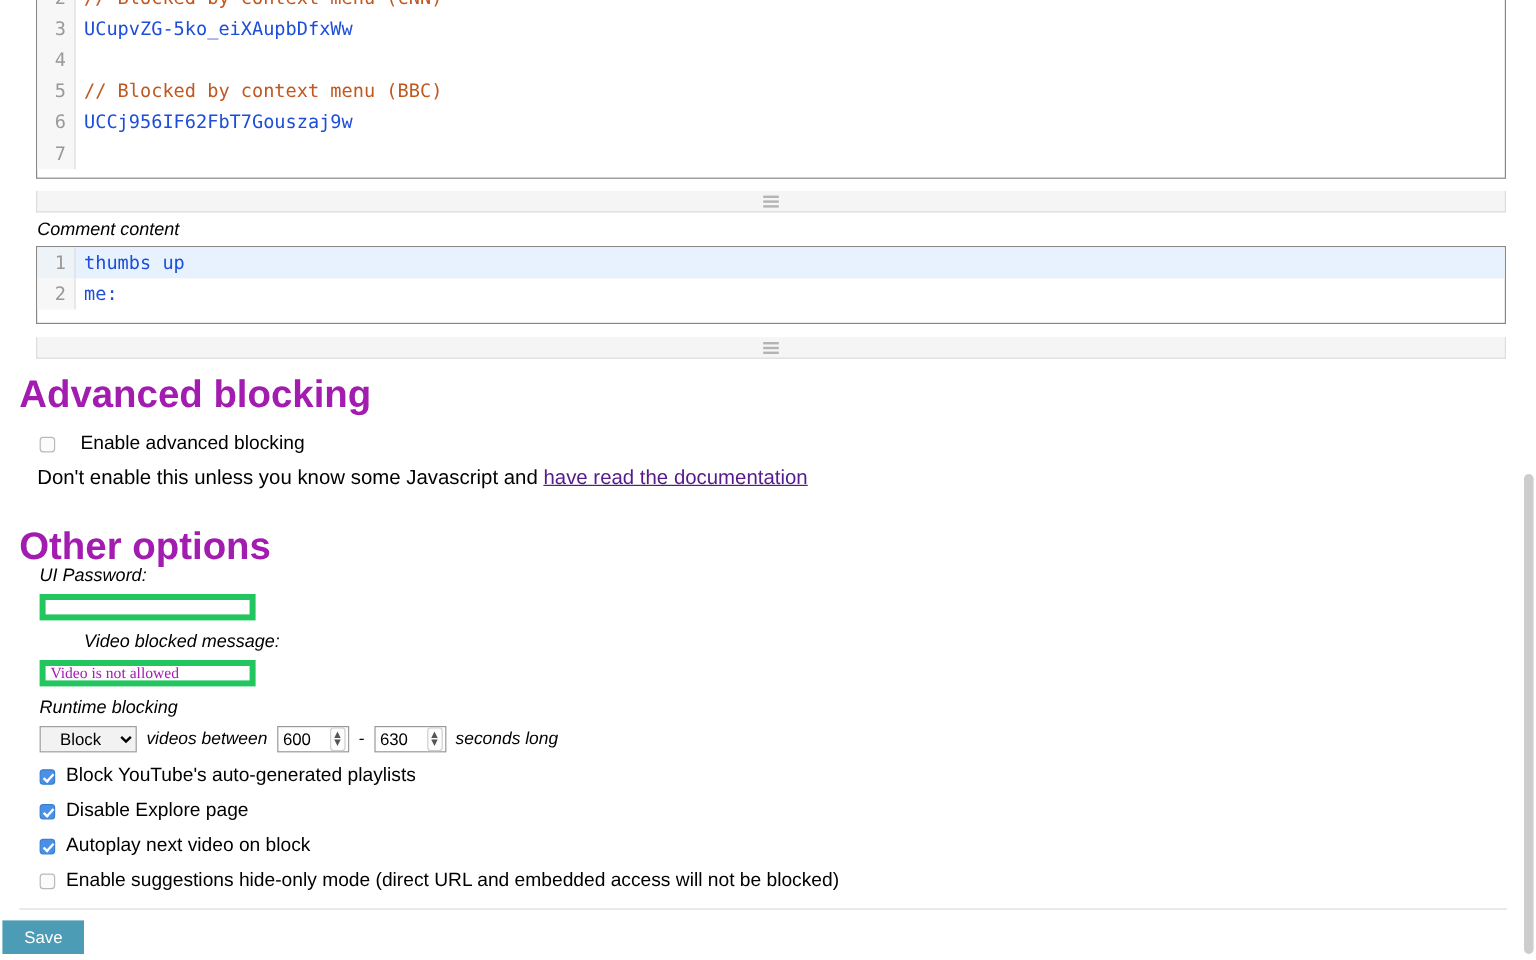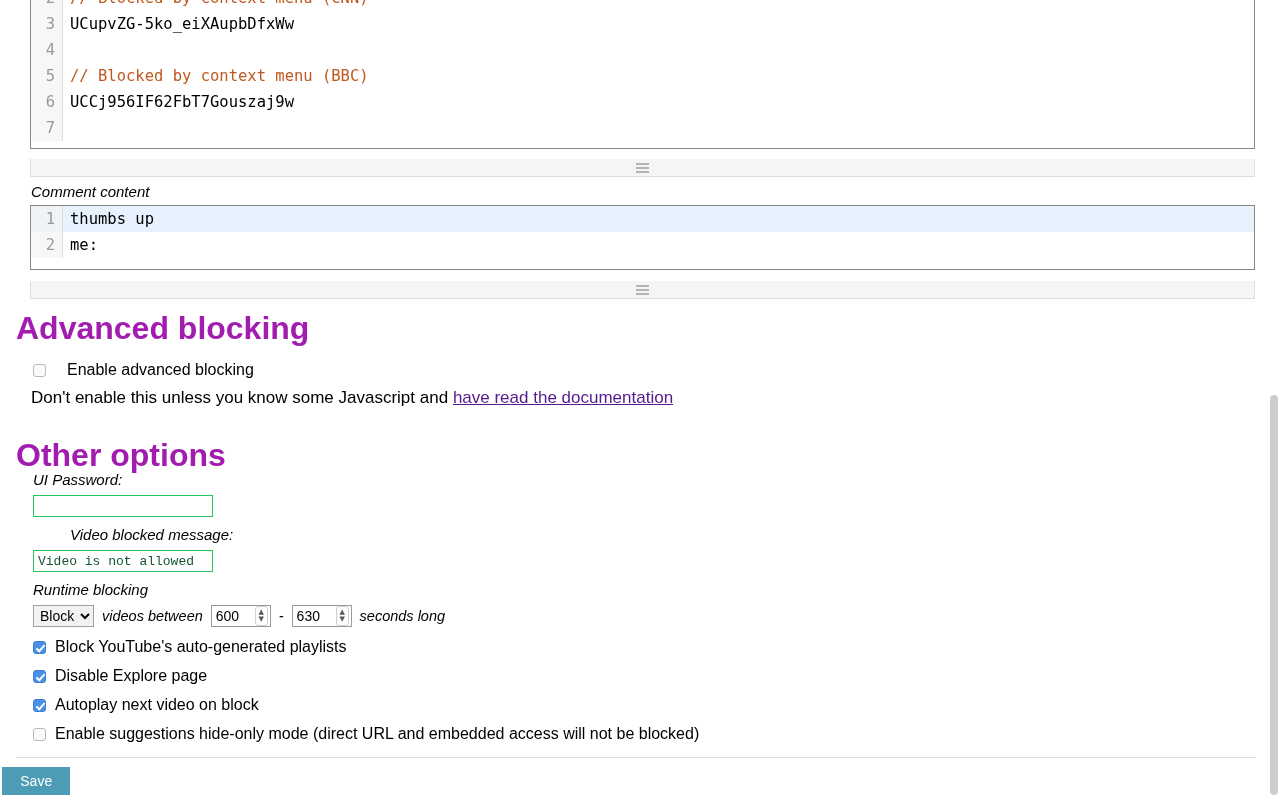--- a/index.html
+++ b/index.html
@@ -47,21 +47,21 @@
     color: #999999;
     background: #f7f7f7;
     border-right: 1px solid #dddddd;
     height: 26px;
     font-family: "DejaVu Sans Mono", "Liberation Mono", monospace;
     font-size: 15.5px;
     line-height: 26px;
     user-select: none;
   }
   .cm-line.active .cm-gutter { background: #eef3f8; }
-  .cm-text { padding-left: 7px; color: #000000; }
+  .cm-text { padding-left: 7px; color: #1d4ed8; }
   .cm-comment { color: #c0581f; }
 
   
   .resize-bar {
     height: 18px;
     background: #f5f5f5;
     border-left: 1px solid #dddddd;
     border-right: 1px solid #dddddd;
     border-bottom: 1px solid #dddddd;
     display: flex;
@@ -121,35 +121,35 @@
   .desc {
     font-size: 17px;
     color: #000;
   }
   a.doclink {
     color: #551a8b;
     text-decoration: underline;
   }
 
   input.txt {
-    border: 1px solid #22c55e;
+    border: 5px solid #22c55e;
     background: #fff;
-    font-family: Liberation Mono, monospace;
+    font-family: Liberation Serif, serif;
     font-size: 13px;
-    color: #14532d;
+    color: #a21caf;
     padding: 2px 4px;
     outline: none;
   }
 
   select.sel {
     font-family: "Liberation Sans", sans-serif;
     font-size: 14px;
     border: 1px solid #a0a0a0;
     background: #f2f2f2;
-    padding: 1px 2px;
+    padding: 1px 12px;
     color: #000;
   }
   .num-wrap { position: relative; display: inline-block; }
   input.num {
     border: 1px solid #999999;
     background: #fff;
     font-size: 14px;
     font-family: "Liberation Sans", sans-serif;
     padding: 2px 18px 2px 4px;
     width: 60px;

